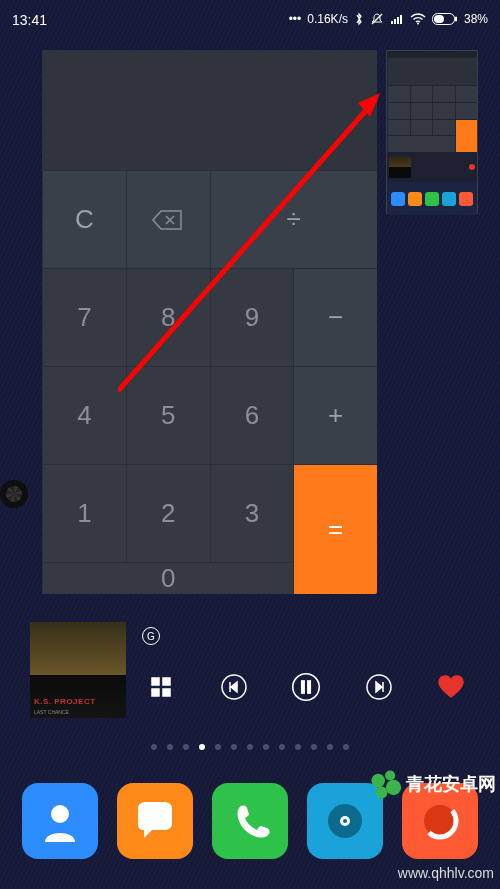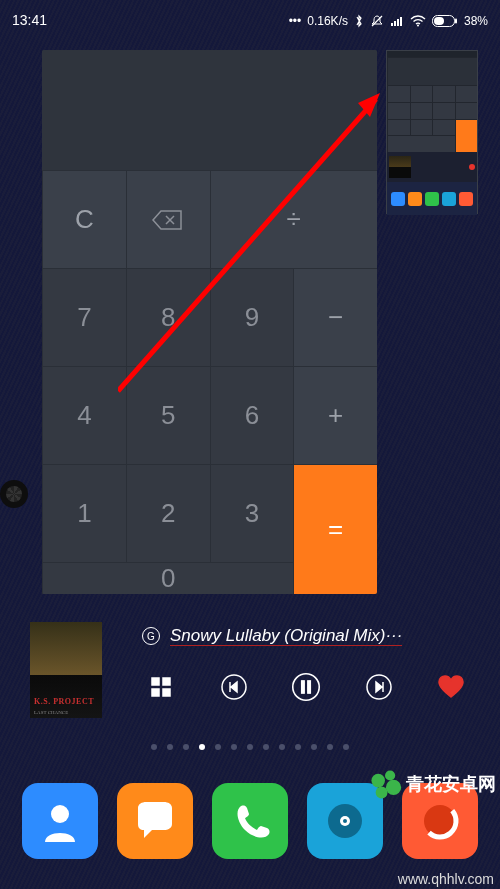--- a/index.html
+++ b/index.html
@@ -1,18 +1,18 @@
 <!DOCTYPE html>
 <html><head>
 <meta charset="utf-8">
 <style>
 * { margin: 0; padding: 0; box-sizing: border-box; }
 body { width: 500px; height: 889px; background: repeating-linear-gradient(115deg,#1a1d3a 0,#1a1d3a 2px,#14183a 2px,#14183a 4px); font-family: -apple-system, sans-serif; color: #fff; position: relative; overflow: hidden; }
 
-.status-bar { height: 28px; display: flex; justify-content: space-between; align-items: flex-end; padding: 0 12px; font-size: 14px; color: #fff; }
+.status-bar { height: 28px; display: flex; justify-content: space-between; align-items: flex-start; padding: 12px 12px; font-size: 14px; color: #fff; }
 .status-left { font-weight: 400; }
 .status-right { display: flex; align-items: center; gap: 6px; font-size: 12px; }
 .status-right span { display: inline-flex; align-items: center; }
 
 .calc-panel { position: absolute; left: 42px; top: 50px; width: 335px; height: 544px; background:#2f343d; display: grid; grid-template-columns: repeat(4,1fr); grid-template-rows: 120px repeat(4,1fr); border-radius:2px; overflow:hidden;}
 .calc-display { grid-column:1/5; background:#2f343d; }
 .ckey { display:flex; align-items:center; justify-content:center; font-size:26px; color:#8b8f97; background:#343942; border-top:1px solid #2a2f37; border-left:1px solid #2a2f37; }
 .ckey.op { color:#9da2aa; background:#3a404a;}
 .ckey.zero{ grid-column:1/4; }
 .ckey.eq { background:#ff7a1a; color:#fff; grid-row:span 2;}
@@ -32,41 +32,41 @@
 
 .arrow{position:absolute;left:118px;top:93px;z-index:5;pointer-events:none;}
 
 .shutter{position:absolute;left:0;top:480px;width:28px;height:28px;border-radius:50%;background:#0e0e0e;display:flex;align-items:center;justify-content:center;}
 .shutter::before{content:"";width:16px;height:16px;border-radius:50%;background:repeating-conic-gradient(#333 0 30deg,#222 30deg 60deg);}
 
 .music{position:absolute;left:30px;right:30px;top:622px;height:104px;}
 .song-row{display:flex;align-items:center;gap:10px;height:28px;}
 .netease{width:18px;height:18px;border:1.5px solid #fff;border-radius:50%;display:inline-flex;align-items:center;justify-content:center;font-size:10px;}
 .song-title{font-size:17px;font-style:italic;text-decoration:underline;text-decoration-color:#b02020;text-underline-offset:4px;white-space:nowrap;overflow:hidden;}
-.art{width:72px;height:96px;background:linear-gradient(#353018,#6a552a 55%,#0a0a0a 55%,#141414);position:relative;font-family:Liberation Serif, serif;}
+.art{width:96px;height:96px;background:linear-gradient(#353018,#6a552a 55%,#0a0a0a 55%,#141414);position:relative;}
 .art-label{position:absolute;bottom:12px;left:4px;font-size:8px;color:#c93030;font-weight:bold;letter-spacing:0.5px;}
 .art-sub{position:absolute;bottom:3px;left:4px;font-size:5px;color:#888;}
 .music-body{position:relative;height:104px;}
 .music-right{position:absolute;left:112px;right:0;top:0;height:100%;}
 .controls{display:flex;align-items:center;justify-content:space-between;margin-top:22px;padding:0 4px;}
 .ctrl{width:30px;height:30px;display:flex;align-items:center;justify-content:center;color:#fff;}
 .ctrl svg{stroke:#fff;fill:none;stroke-width:1.5;}
 .heart{fill:#e6332c;stroke:#e6332c;}
 
 .dots{position:absolute;left:0;right:0;top:744px;display:flex;justify-content:center;gap:10px;}
 .dot{width:6px;height:6px;border-radius:50%;background:#4a4f6a;}
 .dot.active{background:#fff;}
 
 .dock{position:absolute;left:0;right:0;bottom:22px;height:92px;display:flex;justify-content:space-around;align-items:center;padding:0 12px;}
 .app{width:76px;height:76px;border-radius:16px;display:flex;align-items:center;justify-content:center;}
 
 .wm1{position:absolute;right:4px;bottom:88px;display:flex;align-items:center;gap:4px;}
 .wm1 .logo{width:34px;height:34px;}
 .wm1 .txt{font-size:18px;font-weight:bold;color:#fff;}
-.wm2{position:absolute;right:6px;bottom:2px;font-size:14px;color:#dcdcdc;margin-left:32px;}
+.wm2{position:absolute;right:6px;bottom:8px;font-size:14px;color:#dcdcdc;margin-left:32px;}
 </style>
 </head>
 <body>
 
 <div class="status-bar">
   <div class="status-left">13:41</div>
   <div class="status-right">
     <span>•••</span>
     <span>0.16K/s</span>
     <span>
@@ -171,21 +171,20 @@
 
 <div class="music">
   <div class="music-body">
     <div class="art">
       <div class="art-label">K.S. PROJECT</div>
       <div class="art-sub">LAST CHANCE</div>
     </div>
     <div class="music-right">
       <div class="song-row">
         <span class="netease">G</span>
-        <span class="song-title">Snowy Lullaby (Original Mix)···</span>
       </div>
       <div class="controls">
         <div class="ctrl">
             <svg width="22" height="22" viewBox="0 0 22 22">
               <rect x="2" y="2" width="7" height="7" fill="#fff"></rect>
               <rect x="13" y="2" width="7" height="7" fill="#fff"></rect>
               <rect x="2" y="13" width="7" height="7" fill="#fff"></rect>
               <rect x="13" y="13" width="7" height="7" fill="#fff"></rect>
             </svg>
           </div>

